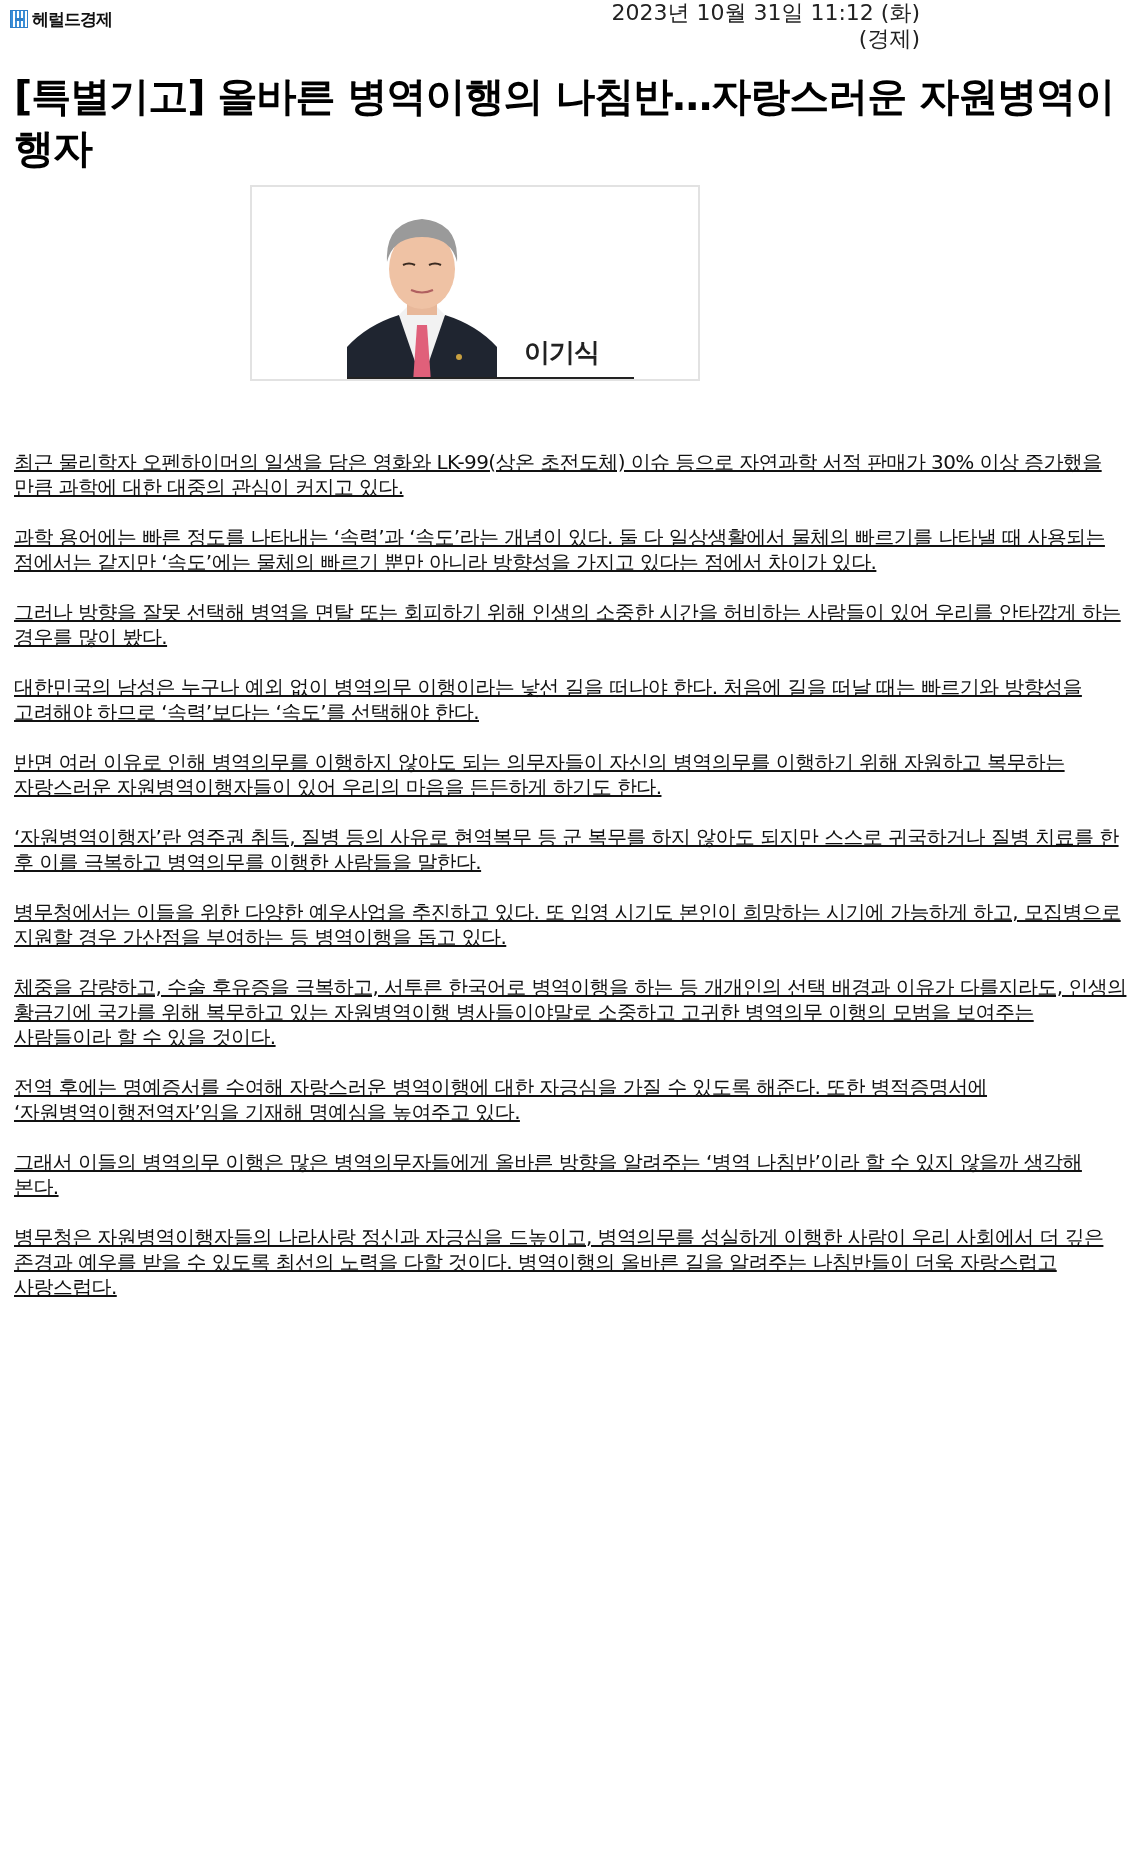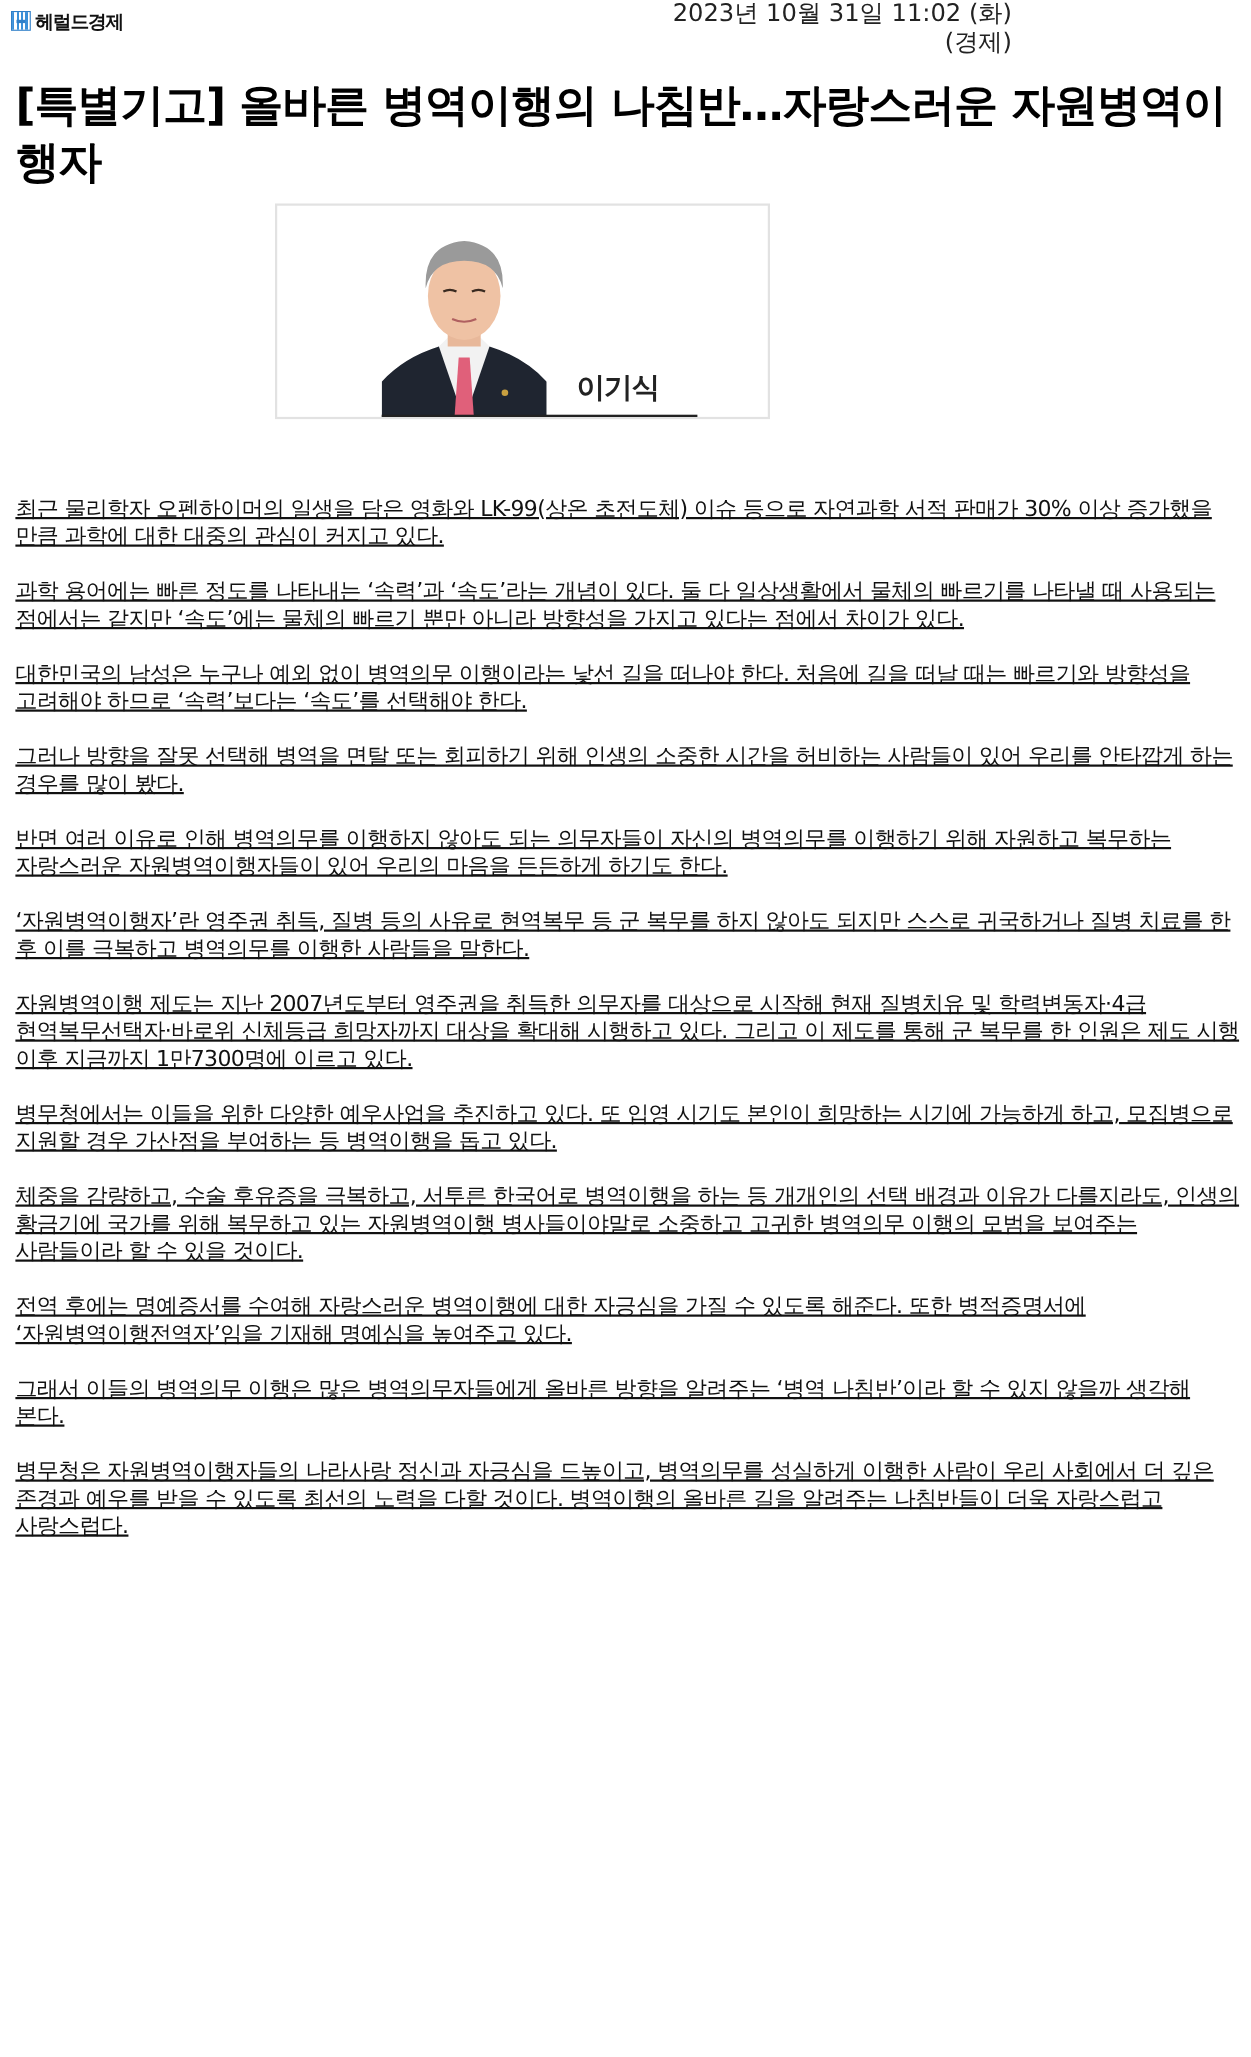--- a/index.html
+++ b/index.html
@@ -65,21 +65,21 @@
 </style>
 </head>
 <body>
 
 <div class="topbar">
   <div class="logo">
     <span class="logo-mark"></span>
     <span class="logo-text">헤럴드경제</span>
   </div>
   <div class="dateline">
-    <div>2023년 10월 31일 11:02 (화)</div>
+    <div>2023년 10월 31일 11:12 (화)</div>
     <div>(경제)</div>
   </div>
 </div>
 
 <h1 class="headline">[특별기고] 올바른 병역이행의 나침반…자랑스러운 자원병역이행자</h1>
 
 <div class="photo-box">
   <svg class="portrait" viewBox="0 0 150 180" width="150" height="180">
 
     <path d="M0 180 L0 140 Q20 118 52 108 L75 130 L98 108 Q130 118 150 140 L150 180 Z" fill="#1f2530"></path>
@@ -102,23 +102,22 @@
     <circle cx="112" cy="150" r="3" fill="#c8a040"></circle>
   </svg>
   <div class="byline-rule"></div>
   <div class="byline-name">이기식</div>
   <div class="byline-title">병무청장</div>
 </div>
 
 <div class="article">
   <p>최근 물리학자 오펜하이머의 일생을 담은 영화와 LK-99(상온 초전도체) 이슈 등으로 자연과학 서적 판매가 30% 이상 증가했을 만큼 과학에 대한 대중의 관심이 커지고 있다.</p>
   <p>과학 용어에는 빠른 정도를 나타내는 ‘속력’과 ‘속도’라는 개념이 있다. 둘 다 일상생활에서 물체의 빠르기를 나타낼 때 사용되는 점에서는 같지만 ‘속도’에는 물체의 빠르기 뿐만 아니라 방향성을 가지고 있다는 점에서 차이가 있다.</p>
+  <p>그러나 방향을 잘못 선택해 병역을 면탈 또는 회피하기 위해 인생의 소중한 시간을 허비하는 사람들이 있어 우리를 안타깝게 하는 경우를 많이 봤다.</p>
   <p>대한민국의 남성은 누구나 예외 없이 병역의무 이행이라는 낯선 길을 떠나야 한다. 처음에 길을 떠날 때는 빠르기와 방향성을 고려해야 하므로 ‘속력’보다는 ‘속도’를 선택해야 한다.</p>
-  <p>그러나 방향을 잘못 선택해 병역을 면탈 또는 회피하기 위해 인생의 소중한 시간을 허비하는 사람들이 있어 우리를 안타깝게 하는 경우를 많이 봤다.</p>
   <p>반면 여러 이유로 인해 병역의무를 이행하지 않아도 되는 의무자들이 자신의 병역의무를 이행하기 위해 자원하고 복무하는 자랑스러운 자원병역이행자들이 있어 우리의 마음을 든든하게 하기도 한다.</p>
   <p>‘자원병역이행자’란 영주권 취득, 질병 등의 사유로 현역복무 등 군 복무를 하지 않아도 되지만 스스로 귀국하거나 질병 치료를 한 후 이를 극복하고 병역의무를 이행한 사람들을 말한다.</p>
-  <p>자원병역이행 제도는 지난 2007년도부터 영주권을 취득한 의무자를 대상으로 시작해 현재 질병치유 및 학력변동자·4급 현역복무선택자·바로위 신체등급 희망자까지 대상을 확대해 시행하고 있다. 그리고 이 제도를 통해 군 복무를 한 인원은 제도 시행 이후 지금까지 1만7300명에 이르고 있다.</p>
   <p>병무청에서는 이들을 위한 다양한 예우사업을 추진하고 있다. 또 입영 시기도 본인이 희망하는 시기에 가능하게 하고, 모집병으로 지원할 경우 가산점을 부여하는 등 병역이행을 돕고 있다.</p>
   <p>체중을 감량하고, 수술 후유증을 극복하고, 서투른 한국어로 병역이행을 하는 등 개개인의 선택 배경과 이유가 다를지라도, 인생의 황금기에 국가를 위해 복무하고 있는 자원병역이행 병사들이야말로 소중하고 고귀한 병역의무 이행의 모범을 보여주는 사람들이라 할 수 있을 것이다.</p>
   <p>전역 후에는 명예증서를 수여해 자랑스러운 병역이행에 대한 자긍심을 가질 수 있도록 해준다. 또한 병적증명서에 ‘자원병역이행전역자’임을 기재해 명예심을 높여주고 있다.</p>
   <p>그래서 이들의 병역의무 이행은 많은 병역의무자들에게 올바른 방향을 알려주는 ‘병역 나침반’이라 할 수 있지 않을까 생각해 본다.</p>
   <p>병무청은 자원병역이행자들의 나라사랑 정신과 자긍심을 드높이고, 병역의무를 성실하게 이행한 사람이 우리 사회에서 더 깊은 존경과 예우를 받을 수 있도록 최선의 노력을 다할 것이다. 병역이행의 올바른 길을 알려주는 나침반들이 더욱 자랑스럽고 사랑스럽다.</p>
 </div>
 
 </body></html>

